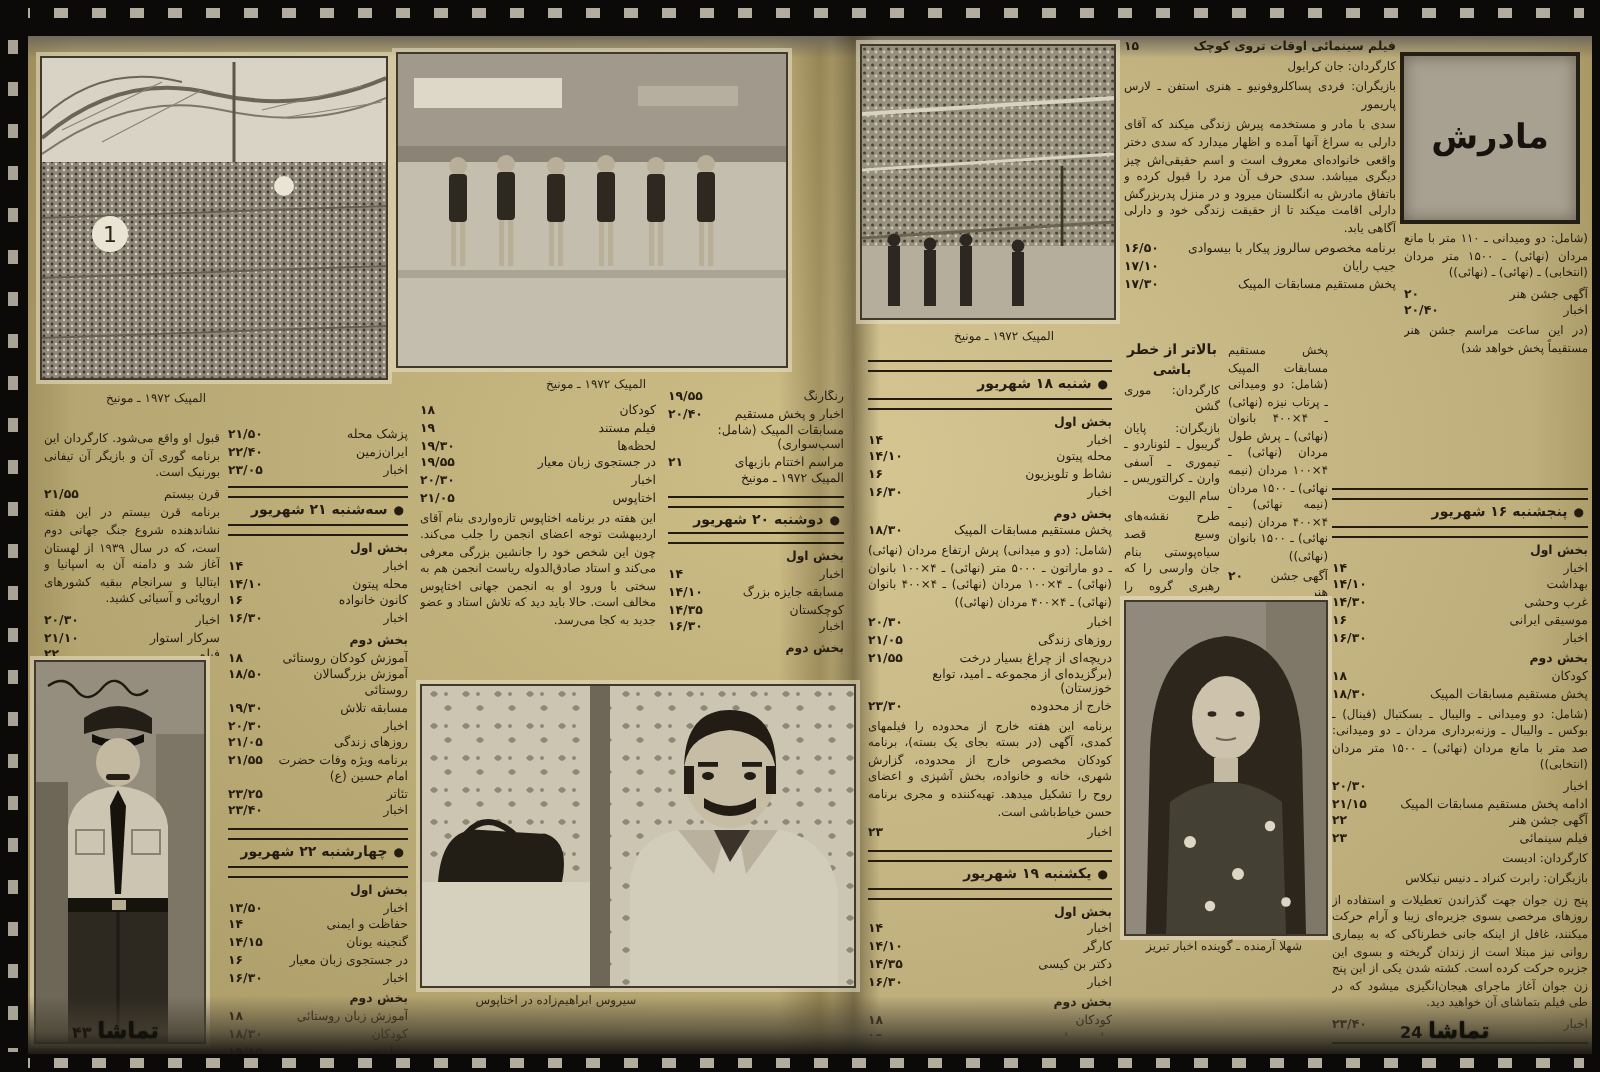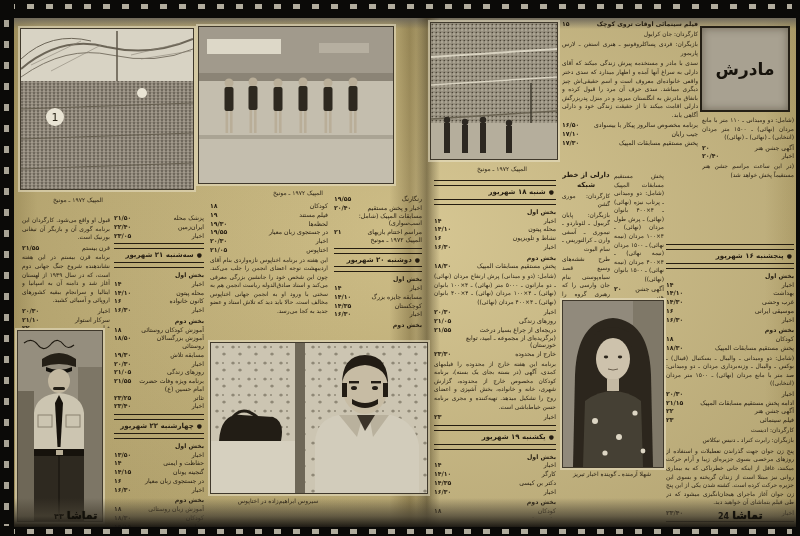--- a/index.html
+++ b/index.html
@@ -51,21 +51,21 @@
   .blk-p{direction:rtl;text-align:justify;font-size:5.9px;line-height:1.45;margin:2px 0;}
   .blk-t{direction:rtl;text-align:center;font-weight:bold;font-size:7px;margin:1px 0;}
   .blk-h{margin:4px 0 3px;}
   .blk-h .dl{height:4px;border-top:1.4px solid #241c10;border-bottom:1.4px solid #241c10;margin:1px 0;}
   .blk-h .hr{direction:rtl;text-align:right;font-weight:bold;font-size:7px;padding:1px 2px;}
   .blk-h .bullet{font-size:6px;margin-left:3px;}
   
   .logo{position:absolute;display:flex;align-items:baseline;gap:3px;direction:rtl;}
   .logo .mark{font-weight:bold;font-size:11px;letter-spacing:-.5px;color:#12100a;
     text-shadow:0 0 1px #12100a;}
-  .logo .num{font-size:8px;font-weight:bold;color:#1a1710;margin-left:18px;}
+  .logo .num{font-size:8px;font-weight:bold;color:#1a1710;}
 </style>
 </head>
 <body>
 
 <div id="canvas">
 
   <div class="paper"></div>
   <div class="edge-top"></div>
   <div class="gutter"></div>
 
@@ -548,22 +548,22 @@
       <div class="blk-ln">
         <span class="tm">۱۷/۱۰</span>
         <span class="tx">جیب رایان</span>
       </div>
       <div class="blk-ln">
         <span class="tm">۱۷/۳۰</span>
         <span class="tx">پخش مستقیم مسابقات المپیک</span>
       </div>
     </div>
   <div class="col" style="left:562px;top:170px;width:48px;height:128px;">
-      <div class="blk-t">دارلی از خطر</div>
-      <div class="blk-t">شبکه</div>
+      <div class="blk-t">بالاتر از خطر</div>
+      <div class="blk-t">باشی</div>
       <div class="blk-p">کارگردان: موری گشن</div>
       <div class="blk-p">بازیگران: پایان گریبول ـ لئوناردو ـ تیموری ـ آسفی وارن ـ کرالتوریس ـ سام الیوت</div>
       <div class="blk-p">طرح نقشه‌های وسیع قصد سیاه‌پوستی بنام جان وارسی را که رهبری گروه را بعهده دارد و در اسارت سرهنگی ستمگر است، آزادی و نجات است.</div>
     </div>
   <div class="col" style="left:614px;top:170px;width:50px;height:128px;">
       <div class="blk-p">پخش مستقیم مسابقات المپیک (شامل: دو ومیدانی ـ پرتاب نیزه (نهائی) ـ ۴×۴۰۰ بانوان (نهائی) ـ پرش طول مردان (نهائی) ـ ۴×۱۰۰ مردان (نیمه نهائی) ـ ۱۵۰۰ مردان (نیمه نهائی) ـ ۴×۴۰۰ مردان (نیمه نهائی) ـ ۱۵۰۰ بانوان (نهائی))</div>
       <div class="blk-ln">
         <span class="tm">۲۰</span>
         <span class="tx">آگهی جشن هنر</span>
       </div>

